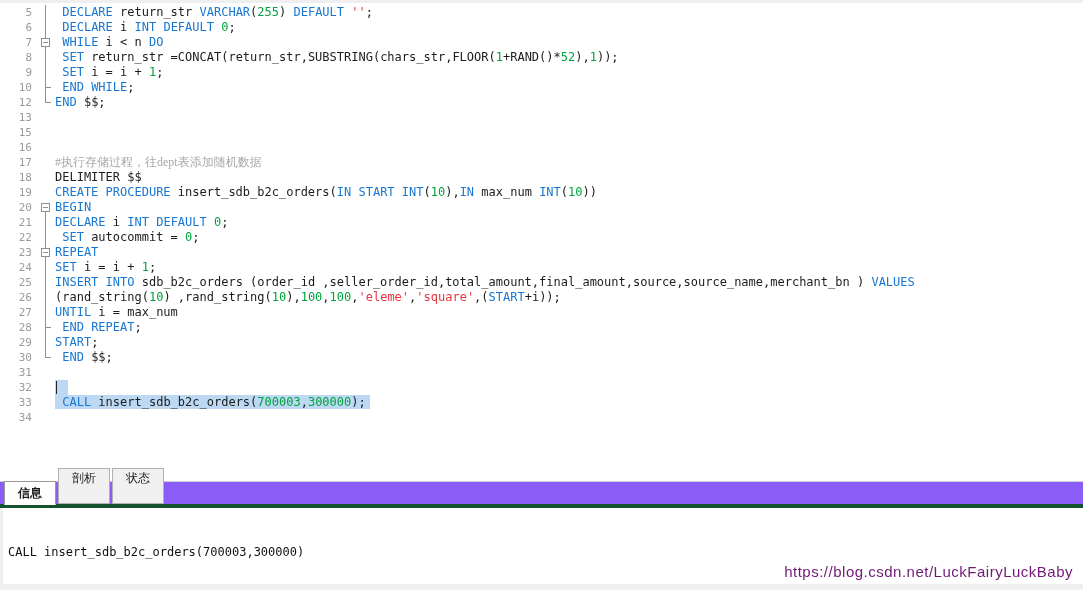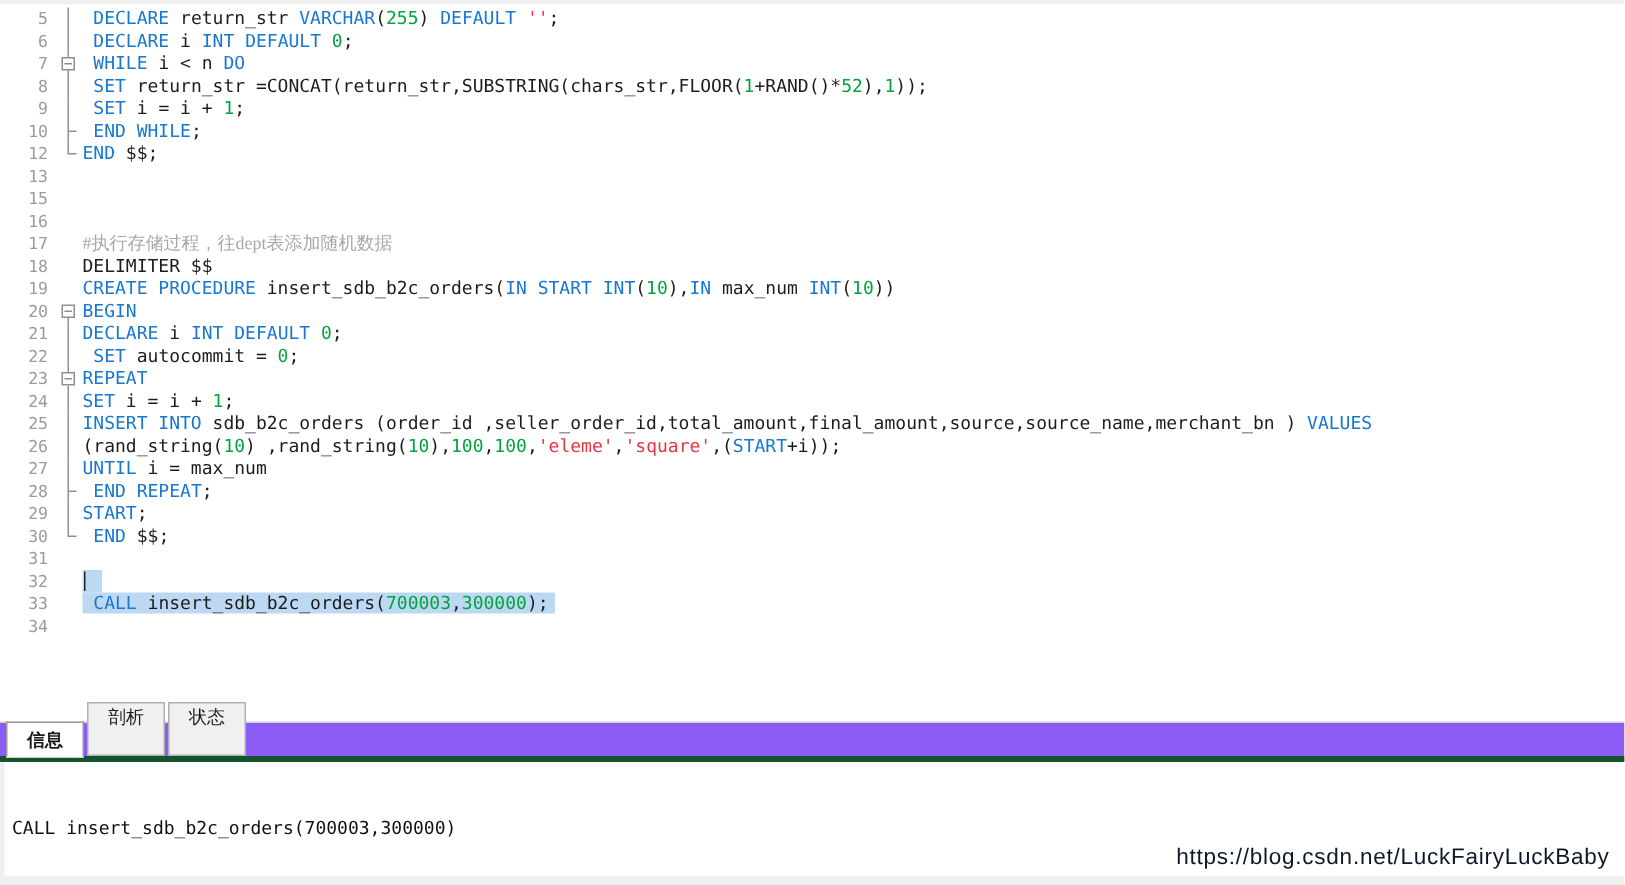--- a/index.html
+++ b/index.html
@@ -80,21 +80,21 @@
     background:#ffffff;height:24px;line-height:23px;font-weight:bold;
     border-color:#9a9a9a;border-bottom:1px solid #ffffff;margin-bottom:-1px;z-index:3;
   }
   #messages{
     padding:7px 0 0 8px;
     font-family:"DejaVu Sans Mono","Liberation Mono",monospace;
     font-size:12px;line-height:15px;color:#111;white-space:pre;
   }
   #watermark{
     position:absolute;right:10px;bottom:10px;
-    font-size:15px;color:#0f172a;letter-spacing:0.5px;
+    font-size:15px;color:#701a75;letter-spacing:0.5px;
   }
 </style>
 </head>
 <body>
 
 <div class="edge" id="edge-top"></div>
 <div class="edge" id="edge-left"></div>
 
 <div id="editor">
   <div id="code-lines">

